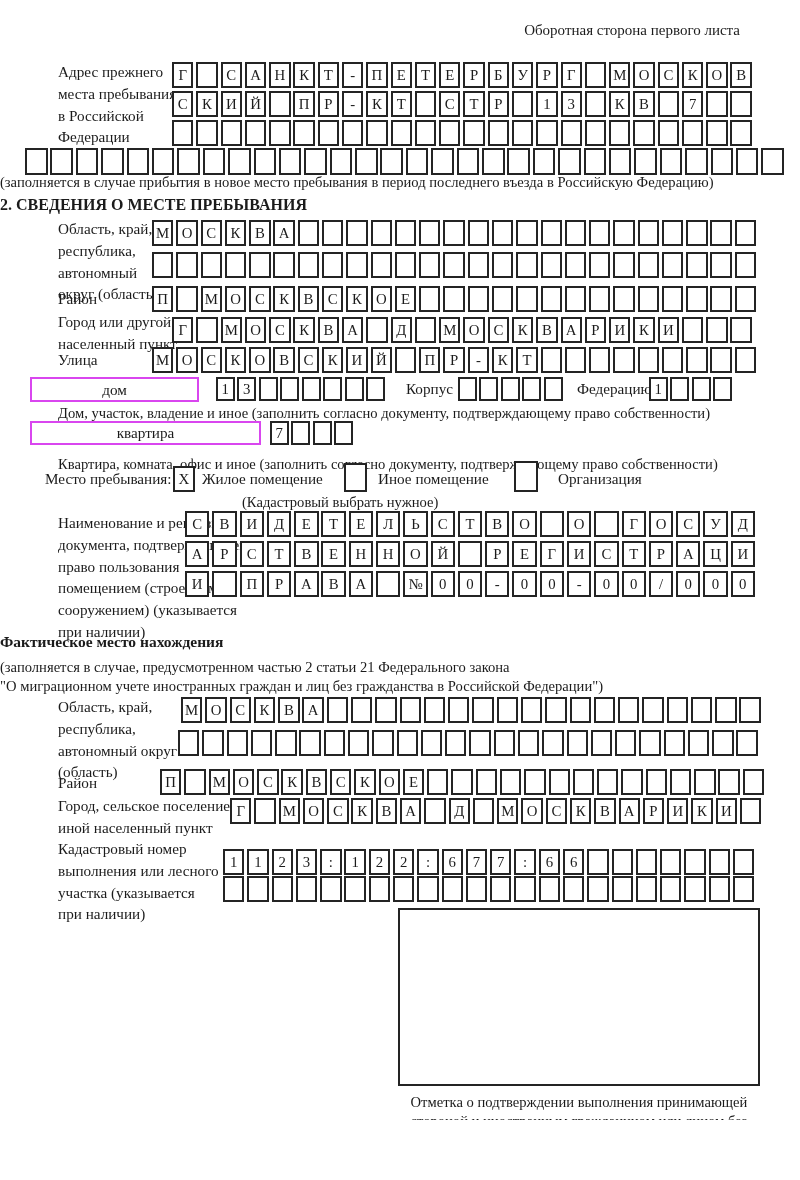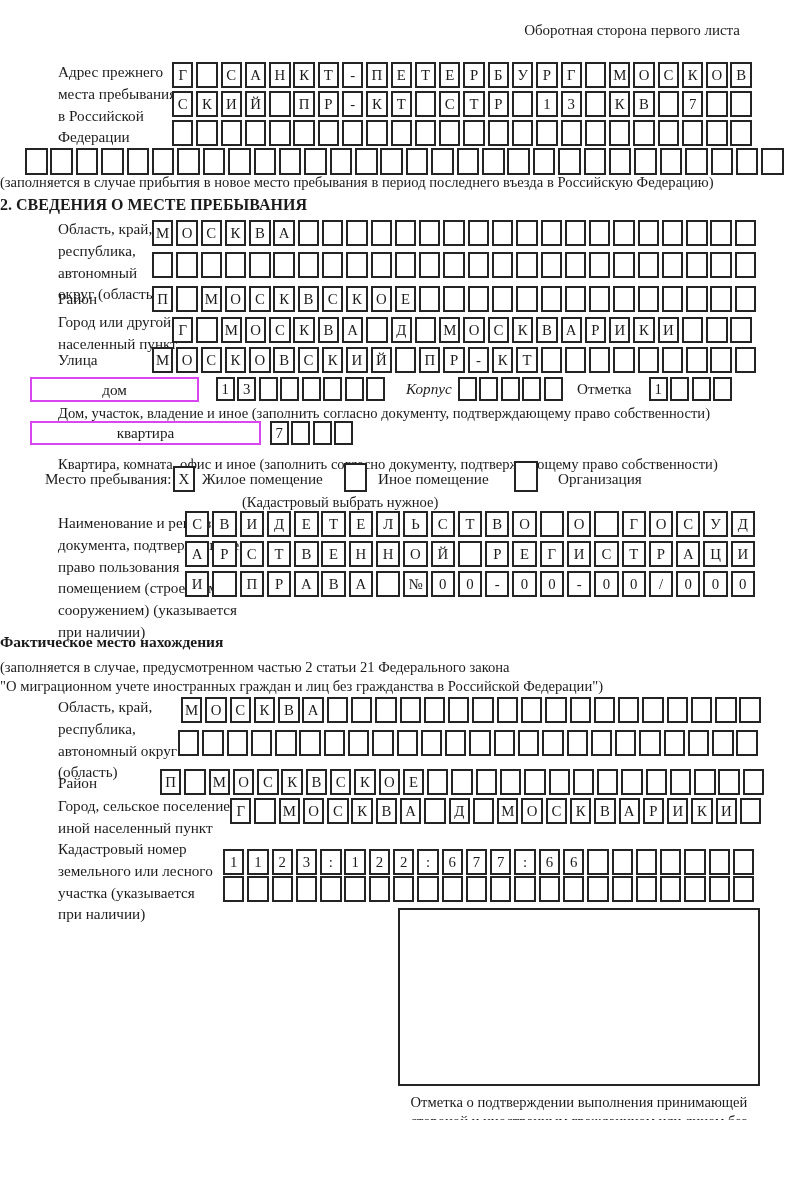--- a/index.html
+++ b/index.html
@@ -297,29 +297,29 @@
   <div class="cells small" style="left:216px;top:377px;">
       <div class="cell">1</div>
       <div class="cell">3</div>
       <div class="cell"></div>
       <div class="cell"></div>
       <div class="cell"></div>
       <div class="cell"></div>
       <div class="cell"></div>
       <div class="cell"></div>
     </div>
-  <div class="abs" style="left:406px;top:380px;font-size:15.2px;font-style:italic;">Корпус</div>
+  <div class="abs" style="left:406px;top:380px;font-size:15.2px;">Корпус</div>
   <div class="cells small" style="left:458px;top:377px;">
       <div class="cell"></div>
       <div class="cell"></div>
       <div class="cell"></div>
       <div class="cell"></div>
       <div class="cell"></div>
     </div>
-  <div class="abs" style="left:577px;top:380px;font-size:15.2px;">Отметка</div>
+  <div class="abs" style="left:577px;top:380px;font-size:15.2px;">Федерацию</div>
   <div class="cells small" style="left:649px;top:377px;">
       <div class="cell">1</div>
       <div class="cell"></div>
       <div class="cell"></div>
       <div class="cell"></div>
     </div>
   <div class="cap" style="left:58px;top:404px;">Дом, участок, владение и иное (заполнить согласно документу, подтверждающему право собственности)</div>
 
   <div class="lblbox" style="left:30px;top:421px;width:231px;height:24px;">квартира</div>
   <div class="cells small" style="left:270px;top:421px;">
@@ -526,21 +526,21 @@
       <div class="cell">В</div>
       <div class="cell">А</div>
       <div class="cell">Р</div>
       <div class="cell">И</div>
       <div class="cell">К</div>
       <div class="cell">И</div>
       <div class="cell"></div>
     </div>
 
   <div class="lbl" style="left:58px;top:838px;width:175px;">Кадастровый номер
-земельного или лесного
+выполнения или лесного
 участка (указывается
 при наличии)</div>
   <div class="cells" style="left:223px;top:849px;">
       <div class="cell">1</div>
       <div class="cell">1</div>
       <div class="cell">2</div>
       <div class="cell">3</div>
       <div class="cell">:</div>
       <div class="cell">1</div>
       <div class="cell">2</div>

